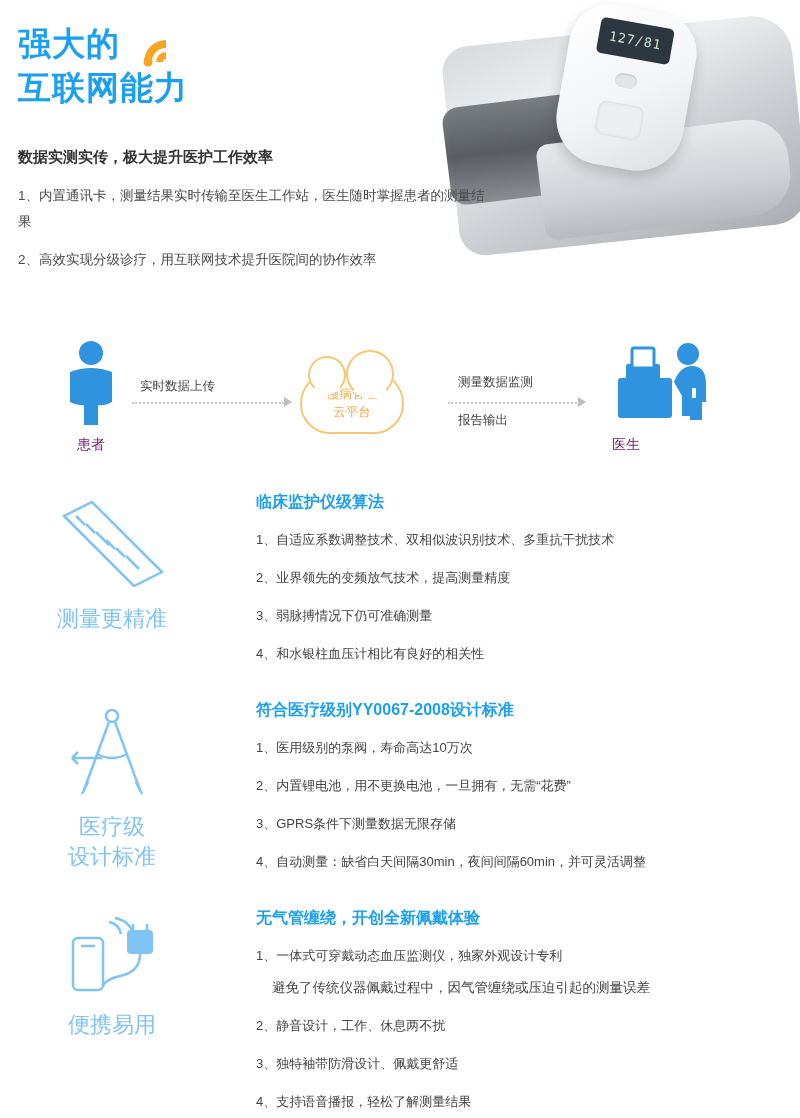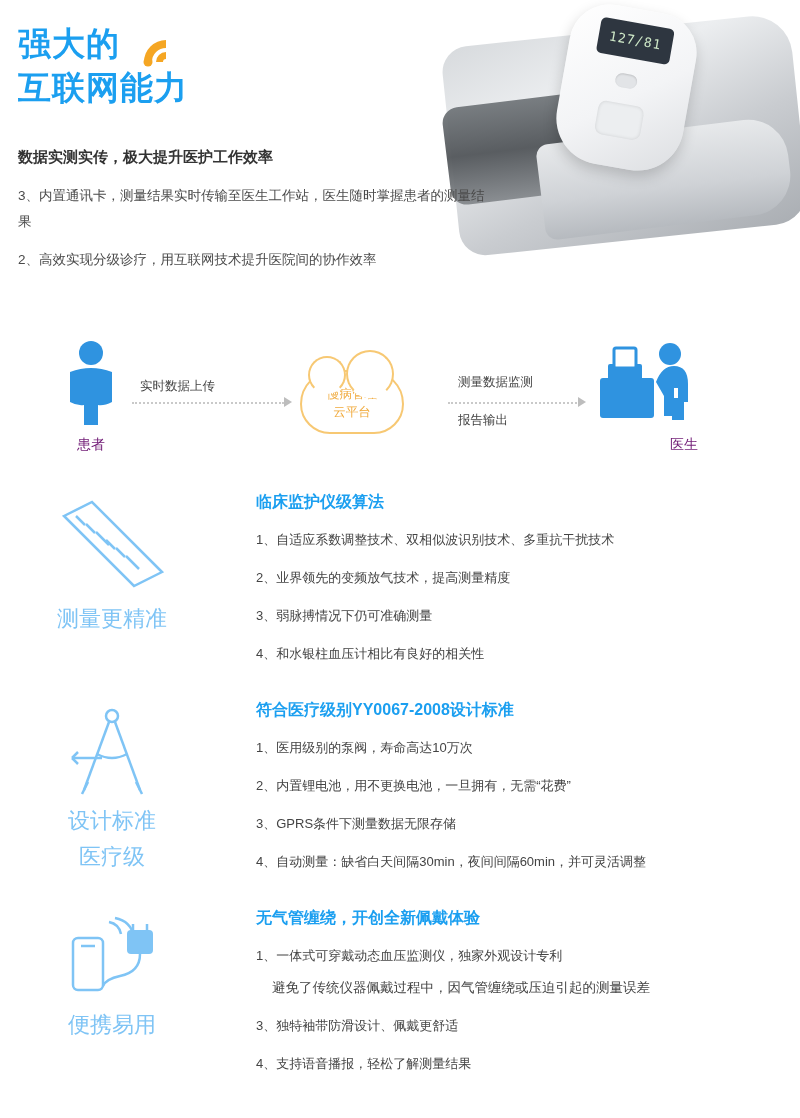--- a/index.html
+++ b/index.html
@@ -91,21 +91,21 @@
     font-size: 15px; font-weight: bold; color: #333;
   }
   .lead p {
     margin: 0 0 12px 0;
     font-size: 13.5px; line-height: 26px; color: #4a4a4a;
   }
 
   
   .flow { position: absolute; left: 0; top: 330px; width: 800px; height: 160px; }
   .flow-person { position: absolute; left: 48px; top: 10px; width: 86px; text-align: center; }
-  .flow-doctor { position: absolute; left: 588px; top: 8px; width: 110px; text-align: right; }
+  .flow-doctor { position: absolute; left: 612px; top: 8px; width: 110px; text-align: left; }
   .flow-caption { font-size: 14px; color: #701a75; margin-top: 6px; }
   .flow-label {
     position: absolute; font-size: 12.5px; color: #444; white-space: nowrap;
   }
   .lab1 { left: 140px; top: 48px; }
   .lab2 { left: 458px; top: 44px; }
   .lab3 { left: 458px; top: 82px; }
   .dots {
     position: absolute; height: 1px;
     border-top: 2px dotted #c9c9c9;
@@ -190,21 +190,21 @@
     </div>
 
     <svg class="wifi-icon" viewBox="0 0 46 40">
       <path d="M4 34 A22 22 0 0 1 26 12 L26 20 A14 14 0 0 0 12 34 Z" fill="#f5a623"></path>
       <path d="M16 34 A10 10 0 0 1 26 24 L26 31 A3 3 0 0 0 23 34 Z" fill="#f5a623"></path>
       <circle cx="8" cy="34" r="4.5" fill="#f5a623"></circle>
     </svg>
 
     <div class="lead">
       <h2>数据实测实传，极大提升医护工作效率</h2>
-      <p>3、内置通讯卡，测量结果实时传输至医生工作站，医生随时掌握患者的测量结果</p>
+      <p>1、内置通讯卡，测量结果实时传输至医生工作站，医生随时掌握患者的测量结果</p>
       <p>2、高效实现分级诊疗，用互联网技术提升医院间的协作效率</p>
     </div>
   </div>
 
   <div class="flow">
 
     <div class="flow-person">
       <svg width="62" height="86" viewBox="0 0 62 86">
         <circle cx="31" cy="13" r="12" fill="#2f93e0"></circle>
         <path d="M10 32 q21 -8 42 0 l0 30 q-8 4 -14 3 l0 20 -14 0 0 -20 q-7 1 -14 -3 z" fill="#2f93e0"></path>
@@ -270,22 +270,22 @@
           <circle cx="50" cy="10" r="6"></circle>
           <path d="M47 16 L22 84"></path>
           <path d="M53 16 L78 84"></path>
           <path d="M20 88 L26 76"></path>
           <path d="M80 88 L74 76"></path>
           <path d="M35 48 Q50 56 65 48"></path>
           <path d="M10 52 L40 52"></path>
           <path d="M10 52 L16 46 M10 52 L16 58"></path>
         </g>
       </svg>
+      <div class="f-icon-label">医疗级</div>
       <div class="f-icon-label" style="margin-top:0">设计标准</div>
-      <div class="f-icon-label">医疗级</div>
     </div>
     <div class="f-body">
       <h3 class="f-title">符合医疗级别YY0067-2008设计标准</h3>
       <p class="f-item">1、医用级别的泵阀，寿命高达10万次</p>
       <p class="f-item">2、内置锂电池，用不更换电池，一旦拥有，无需“花费”</p>
       <p class="f-item">3、GPRS条件下测量数据无限存储</p>
       <p class="f-item">4、自动测量：缺省白天间隔30min，夜间间隔60min，并可灵活调整</p>
     </div>
   </div>
 
@@ -301,18 +301,19 @@
           <path d="M76 10 L76 16 M90 10 L90 16"></path>
           <path d="M83 40 q0 18 -20 22 q-14 3 -17 10"></path>
         </g>
       </svg>
       <div class="f-icon-label">便携易用</div>
     </div>
     <div class="f-body">
       <h3 class="f-title">无气管缠绕，开创全新佩戴体验</h3>
       <p class="f-item">1、一体式可穿戴动态血压监测仪，独家外观设计专利</p>
       <p class="f-note">避免了传统仪器佩戴过程中，因气管缠绕或压迫引起的测量误差</p>
+      <p class="f-item">2、静音设计，工作、休息两不扰</p>
       <p class="f-item">3、独特袖带防滑设计、佩戴更舒适</p>
       <p class="f-item">4、支持语音播报，轻松了解测量结果</p>
     </div>
   </div>
 
 </div>
 
 </body></html>

